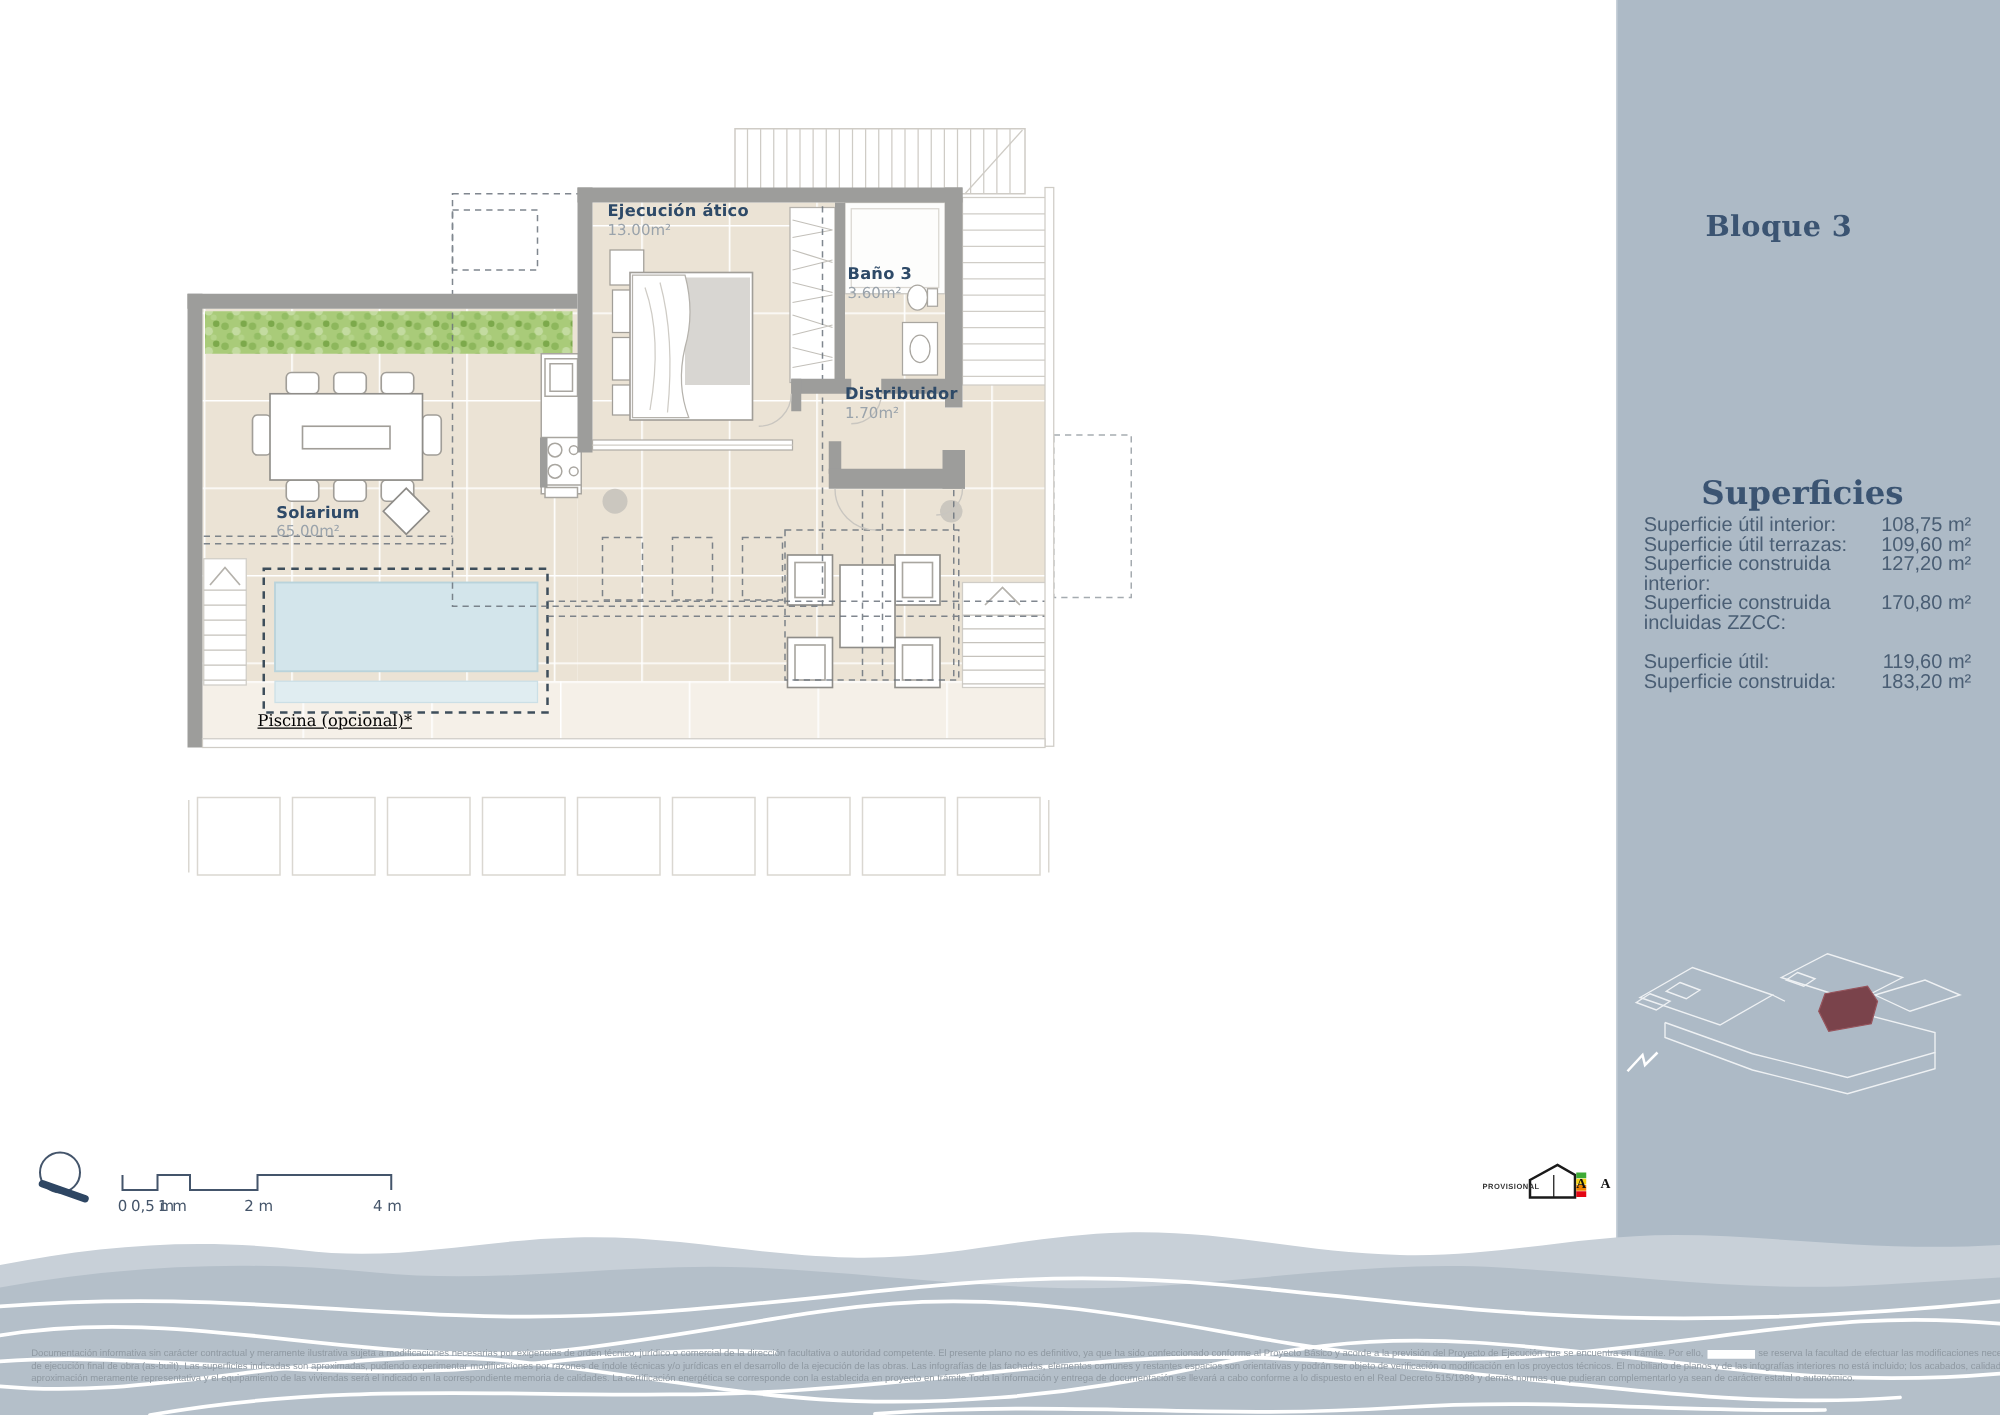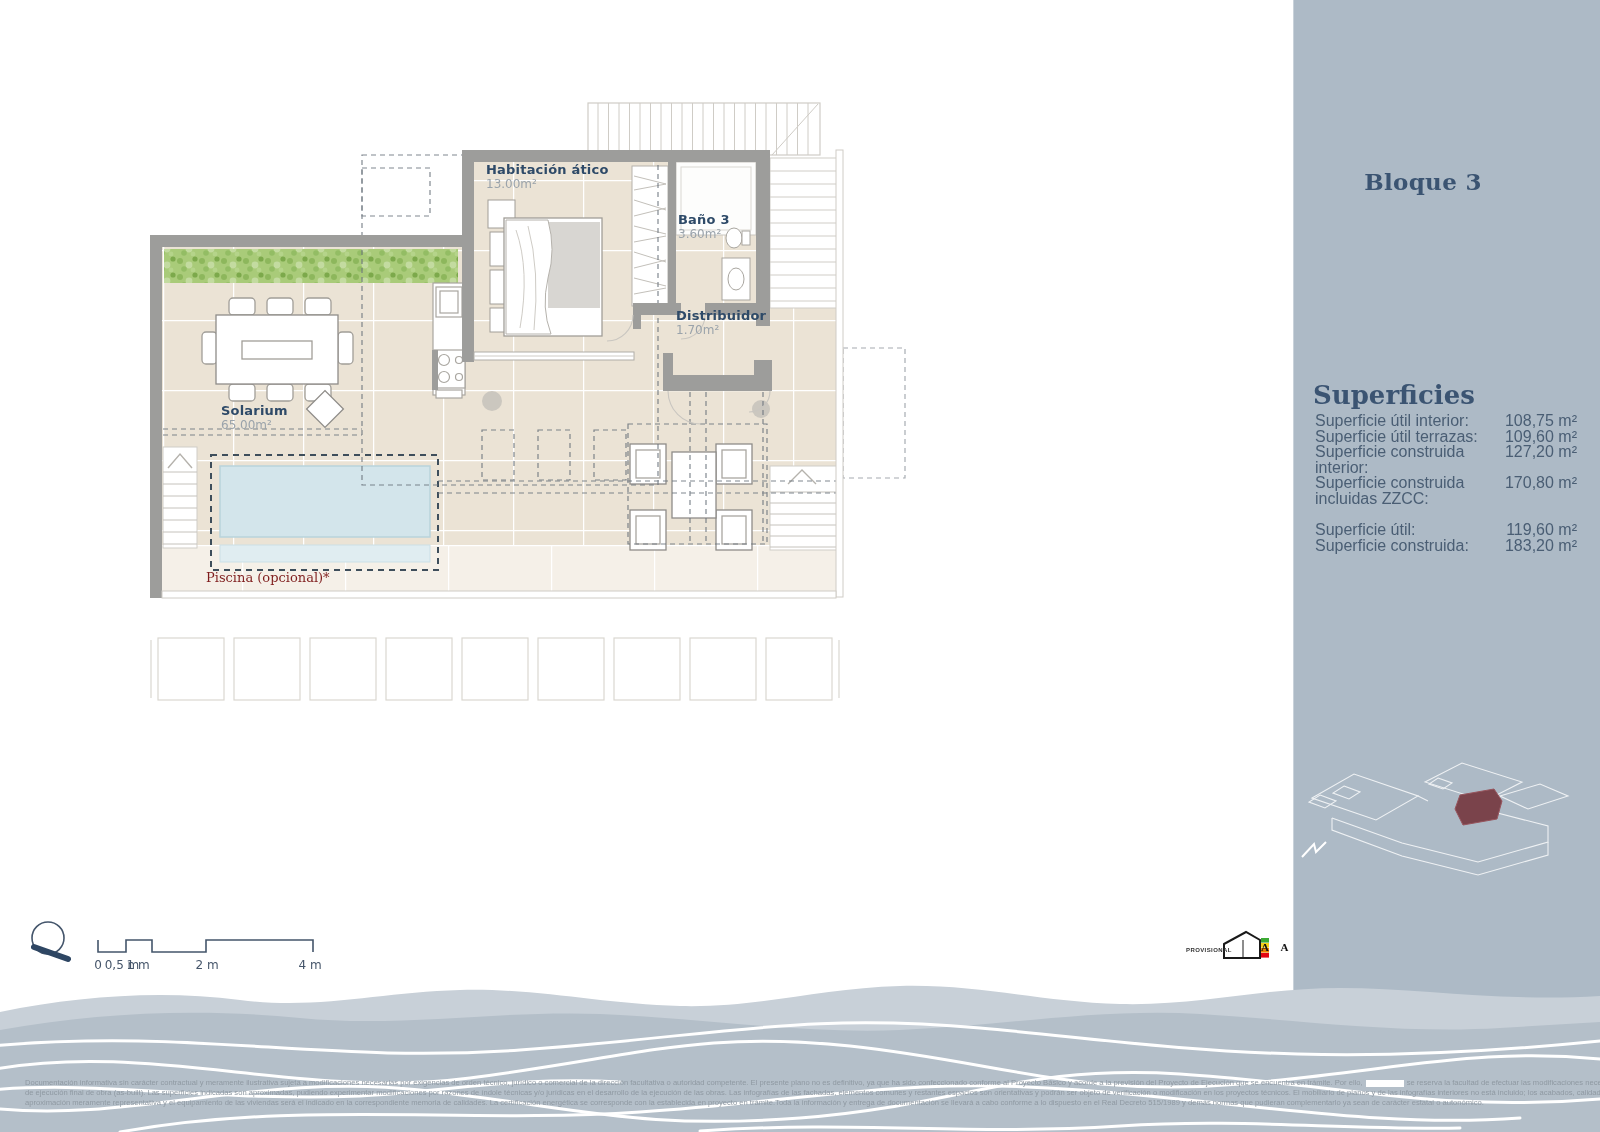--- a/index.html
+++ b/index.html
@@ -5,31 +5,31 @@
   html,body{margin:0;padding:0;background:#e8e8e8;}
   #page{position:relative;width:1600px;height:1132px;background:#ffffff;overflow:hidden;
         font-family:"Liberation Sans",sans-serif;}
   .abs{position:absolute;}
   
   #sidebar{left:1293px;top:0;width:307px;height:1132px;background:#adbac6;border-left:1px solid #c9d2da;}
   .sb-title{left:1293px;top:168px;width:260px;text-align:center;
             font-family:"DejaVu Serif","Liberation Serif",serif;color:#3b5472;}
   .sb-title .t-bold{font-size:23px;font-weight:bold;line-height:28px;letter-spacing:.3px;}
   .sb-title .t-reg{font-size:21px;font-weight:normal;line-height:28px;color:#4e6480;}
-  .sb-h{font-family:"DejaVu Serif","Liberation Serif",serif;font-weight:bold;color:#3b5472;font-size:26px;}
+  .sb-h{font-family:"DejaVu Serif","Liberation Serif",serif;font-weight:bold;color:#3b5472;font-size:26px;margin-left:48px;}
   .sb-rows{left:1315px;width:262px;font-family:Liberation Sans, sans-serif;
            font-size:16px;color:#4a5e74;}
   .sb-row{display:flex;justify-content:space-between;line-height:15.5px;}
   .sb-row .v{white-space:nowrap;}
   
   .room-label{line-height:15px;}
   .room-name{font-weight:bold;color:#2e4a68;font-size:13px;letter-spacing:.2px;
              font-family:"DejaVu Sans","Liberation Sans",sans-serif;}
   .room-area{color:#9aa3ab;font-size:12px;font-family:"DejaVu Sans","Liberation Sans",sans-serif;}
-  .pool-label{font-family:"DejaVu Serif","Liberation Serif",serif;font-size:13px;color:#7f1d1d;}
+  .pool-label{font-family:"DejaVu Serif","Liberation Serif",serif;font-size:13px;color:#000000;text-decoration:underline;}
   .scale-label{font-size:12px;color:#45556a;transform:translateX(-50%);
                font-family:"DejaVu Sans","Liberation Sans",sans-serif;}
   .prov-label{font-size:6px;font-weight:bold;color:#333;letter-spacing:.4px;}
   
   .disc{left:25px;white-space:nowrap;font-size:7.6px;line-height:10px;color:#8f99a2;z-index:30;}
   .redact{display:inline-block;width:38px;height:7px;background:#ffffff;vertical-align:middle;margin:0 3px;}
   svg{display:block;}
 </style>
 </head>
 <body>
@@ -251,21 +251,21 @@
         <path d="M-10,1108 C130,1124 260,1072 420,1090 C580,1108 640,1130 800,1118 C960,1106 1020,1064 1180,1074 C1340,1084 1440,1114 1610,1098"></path>
         <path d="M-10,1046 C200,1028 320,1064 520,1050 C720,1036 800,1012 980,1028 C1160,1044 1300,1072 1610,1040"></path>
         <path d="M120,1132 C300,1100 460,1124 640,1112 C820,1100 900,1076 1080,1090 C1260,1104 1380,1128 1520,1118"></path>
         <path d="M-10,1090 C100,1080 220,1102 360,1096 C440,1092 520,1076 620,1082"></path>
         <path d="M700,1131 C860,1120 960,1136 1120,1126 C1240,1118 1340,1130 1460,1128"></path>
       </g>
     </g>
   </svg>
 
   <div class="abs room-label" style="left:486px;top:162px;z-index:10">
-    <div class="room-name">Habitación ático</div>
+    <div class="room-name">Ejecución ático</div>
     <div class="room-area">13.00m²</div>
   </div>
   <div class="abs room-label" style="left:678px;top:212px;z-index:10">
     <div class="room-name">Baño 3</div>
     <div class="room-area">3.60m²</div>
   </div>
   <div class="abs room-label" style="left:676px;top:308px;z-index:10">
     <div class="room-name">Distribuidor</div>
     <div class="room-area">1.70m²</div>
   </div>

